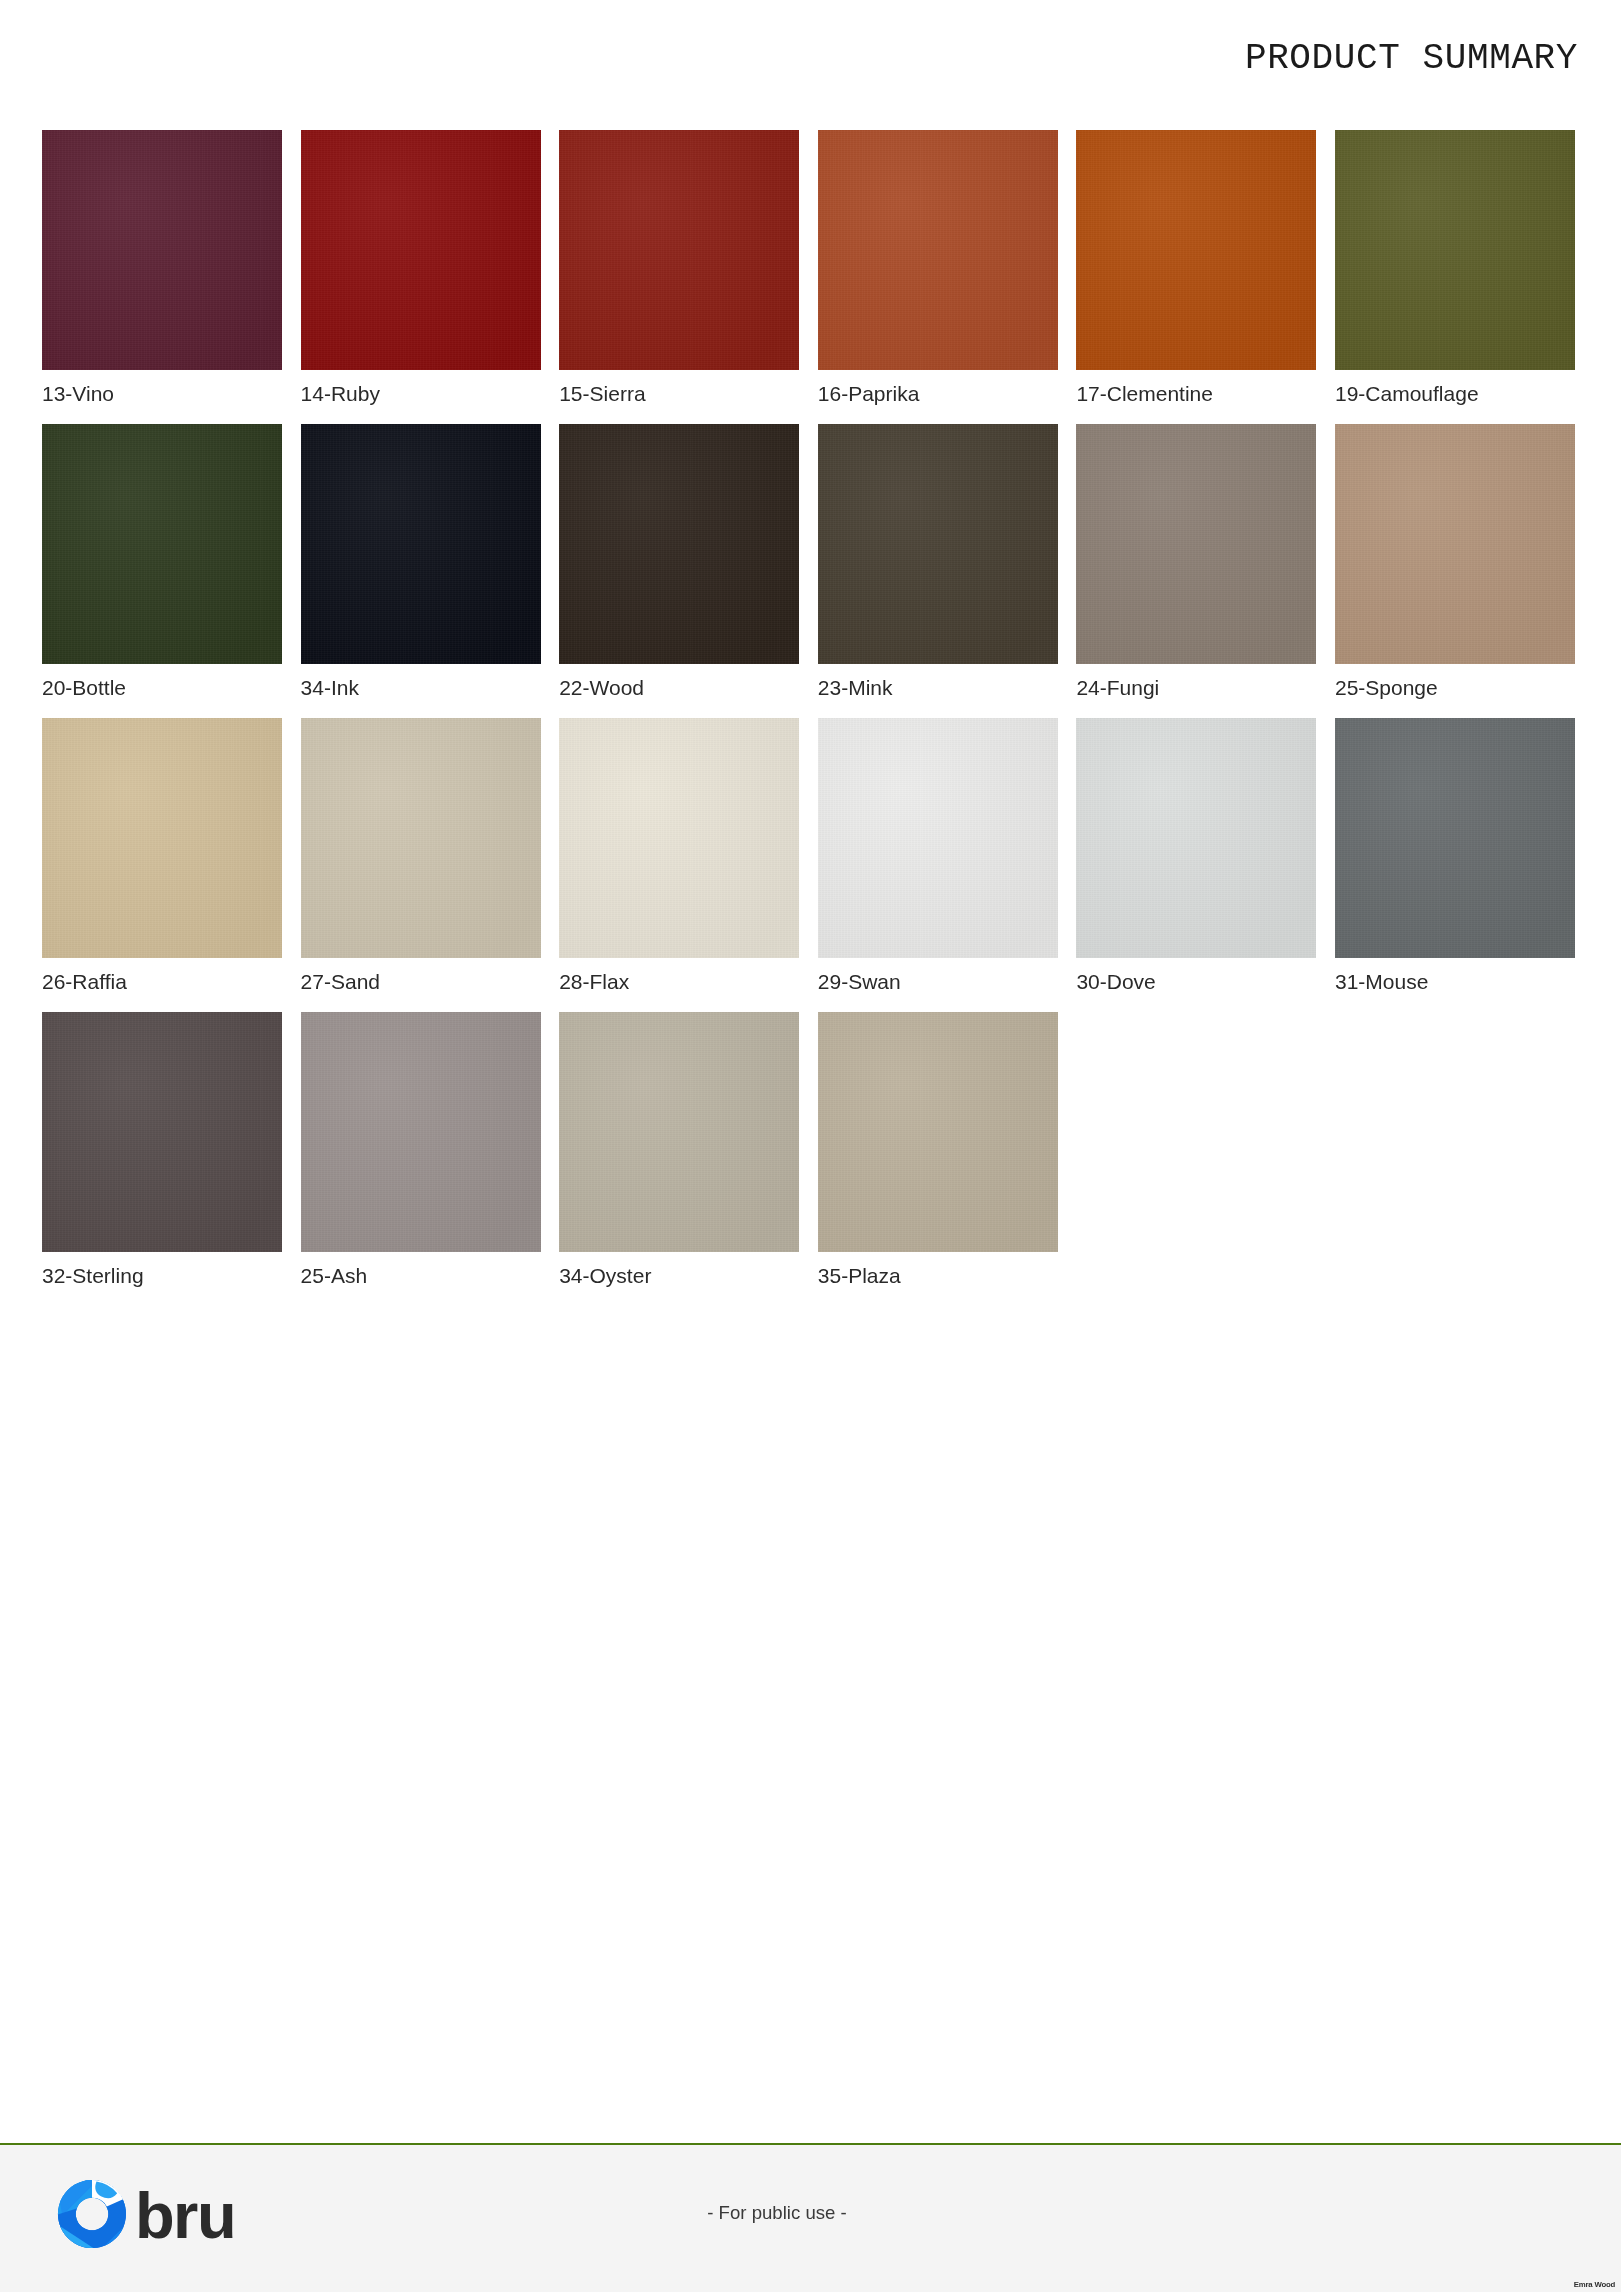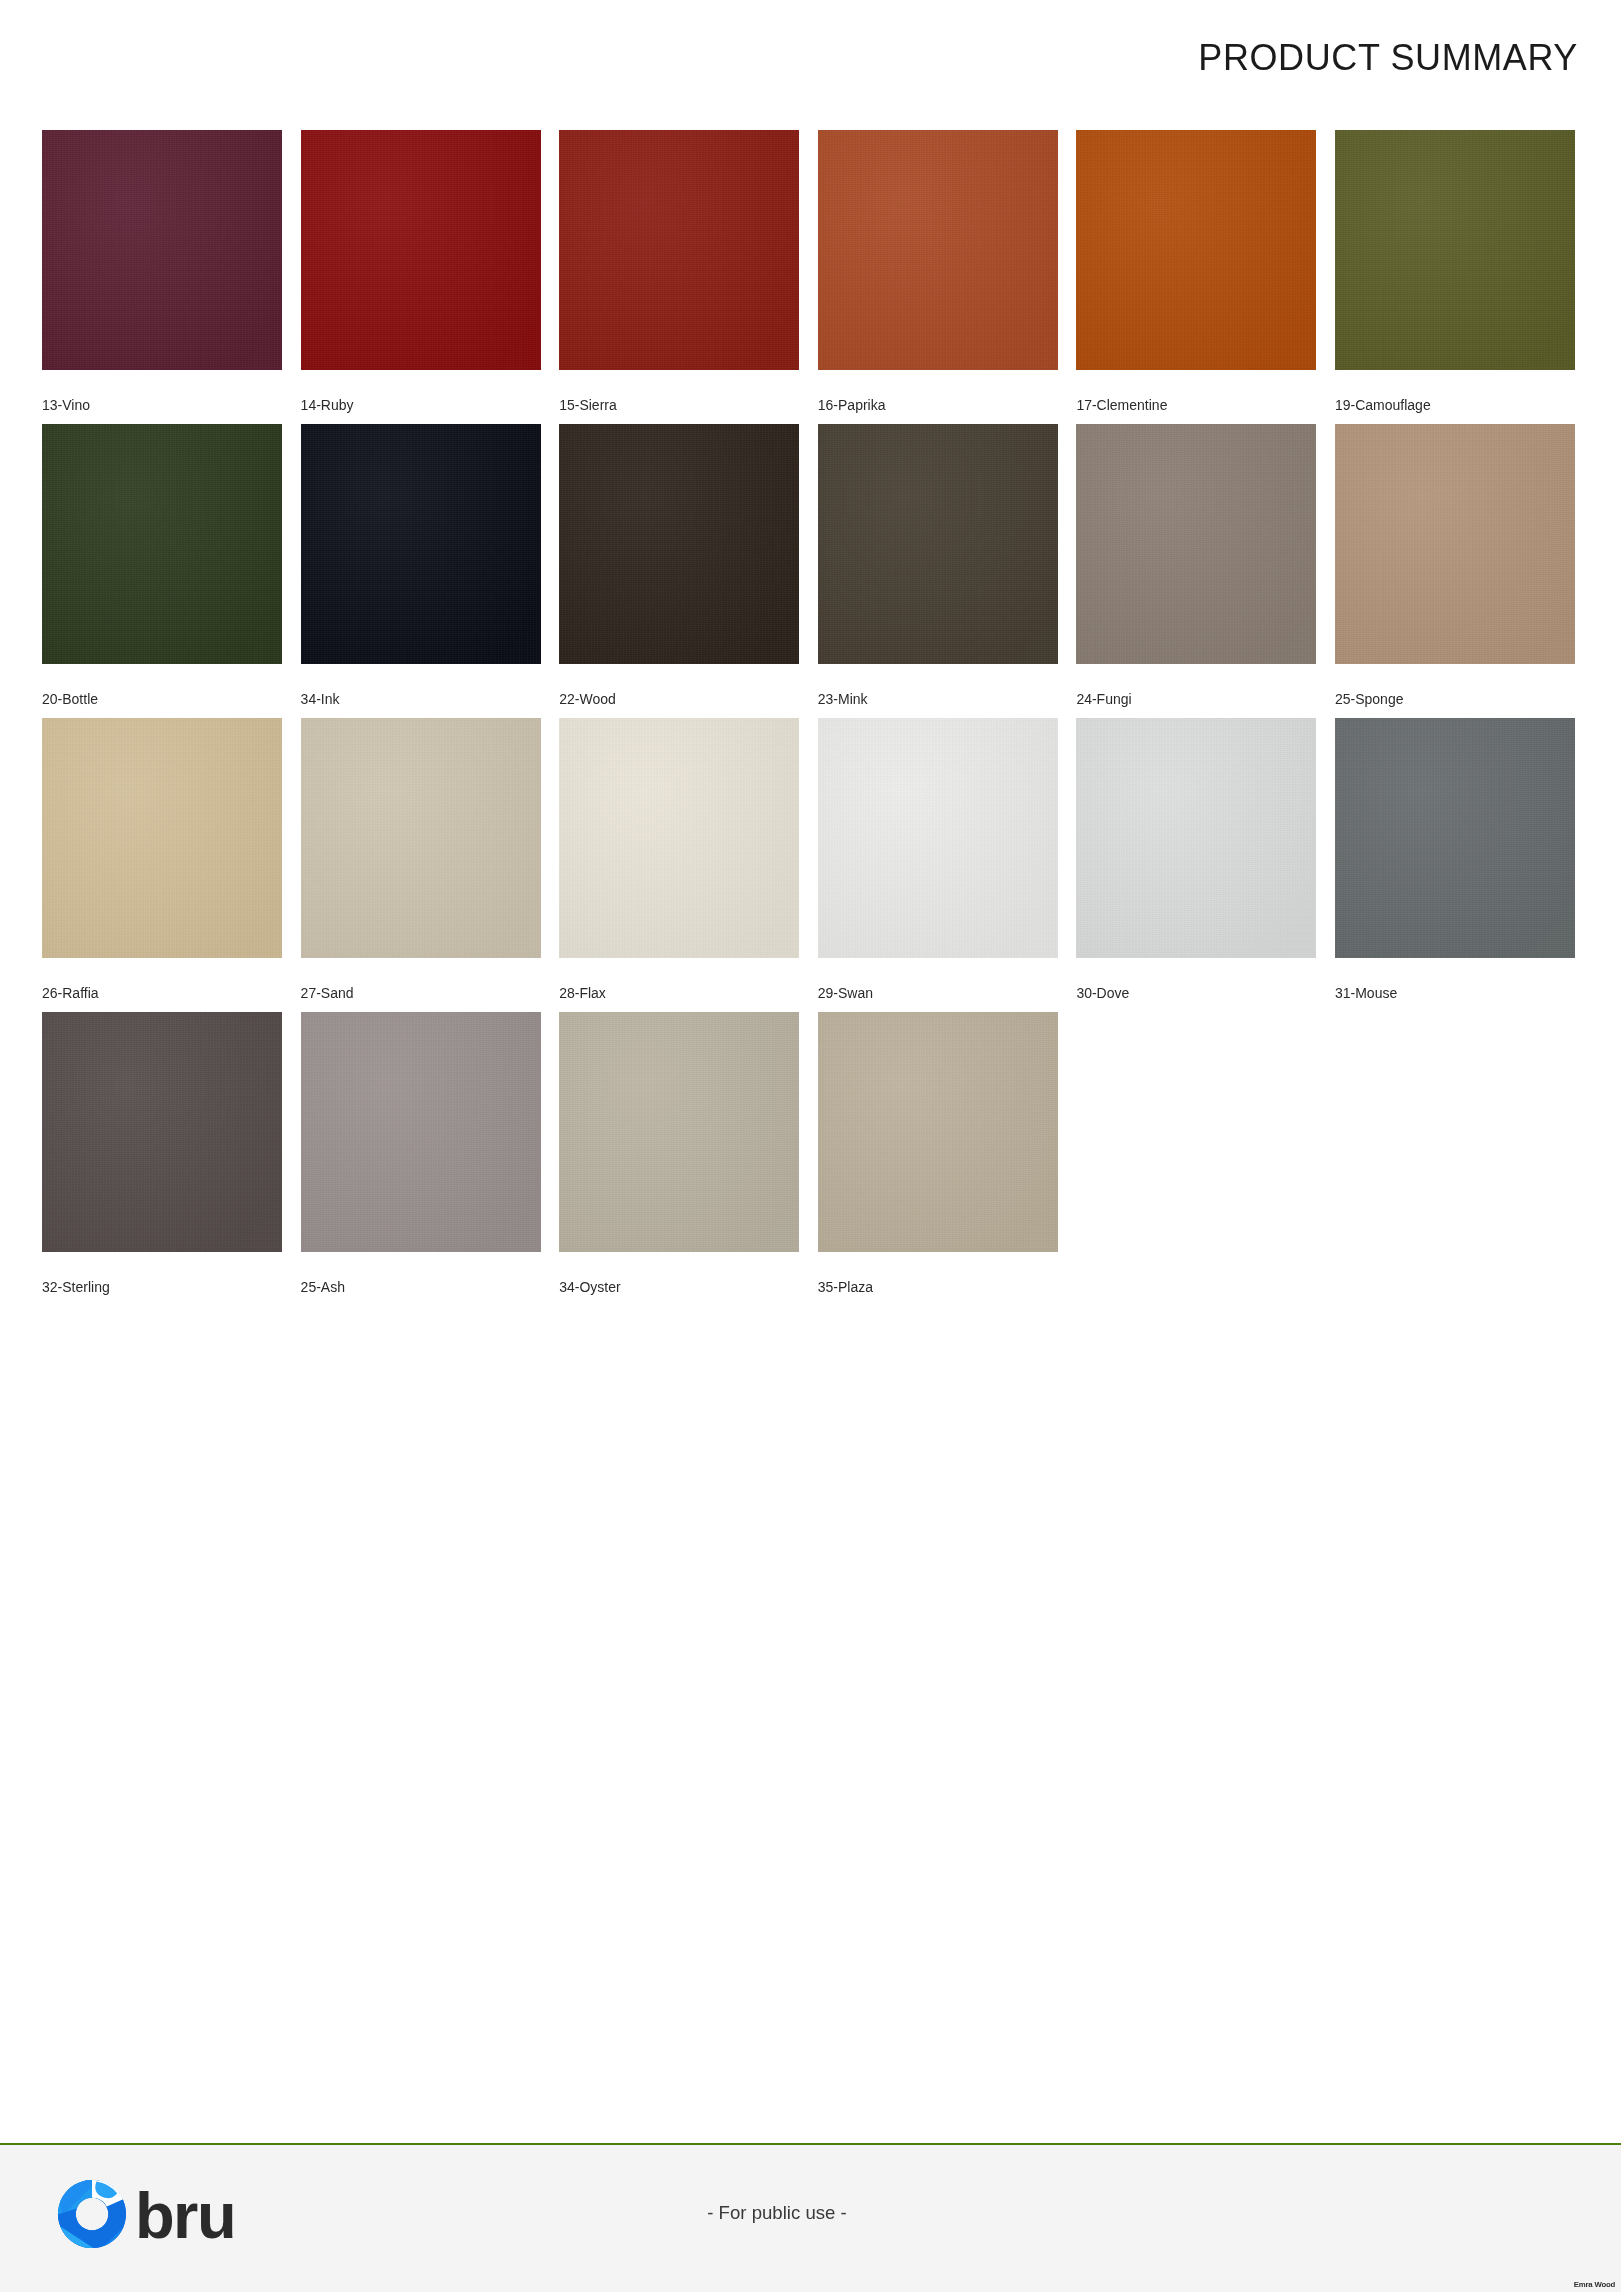--- a/index.html
+++ b/index.html
@@ -29,20 +29,21 @@
     display: flex;
     align-items: center;
     justify-content: flex-end;
   }
   .page-title {
     font-size: 36px;
     font-weight: 400;
     letter-spacing: 0.6px;
     color: #1b1b1b;
     white-space: nowrap;
+    font-family: Liberation Mono, monospace;
   }
 
   
   .swatch-grid {
     position: absolute;
     top: 130px;
     left: 42px;
     width: 1539px;
     display: grid;
     grid-template-columns: repeat(6, 240px);
@@ -73,22 +74,22 @@
   }
   .swatch-chip::before {
     content: "";
     position: absolute;
     inset: 0;
     background: radial-gradient(ellipse at 35% 30%, rgba(255,255,255,0.06), rgba(0,0,0,0.05) 85%);
     pointer-events: none;
   }
   .swatch-label {
     display: block;
-    margin-top: 28px;
-    font-size: 14px;
+    margin-top: 13px;
+    font-size: 21px;
     font-weight: 400;
     color: #2a2a2a;
     line-height: 1;
     white-space: nowrap;
   }
 
   
   .page-footer {
     position: absolute;
     left: 0;

